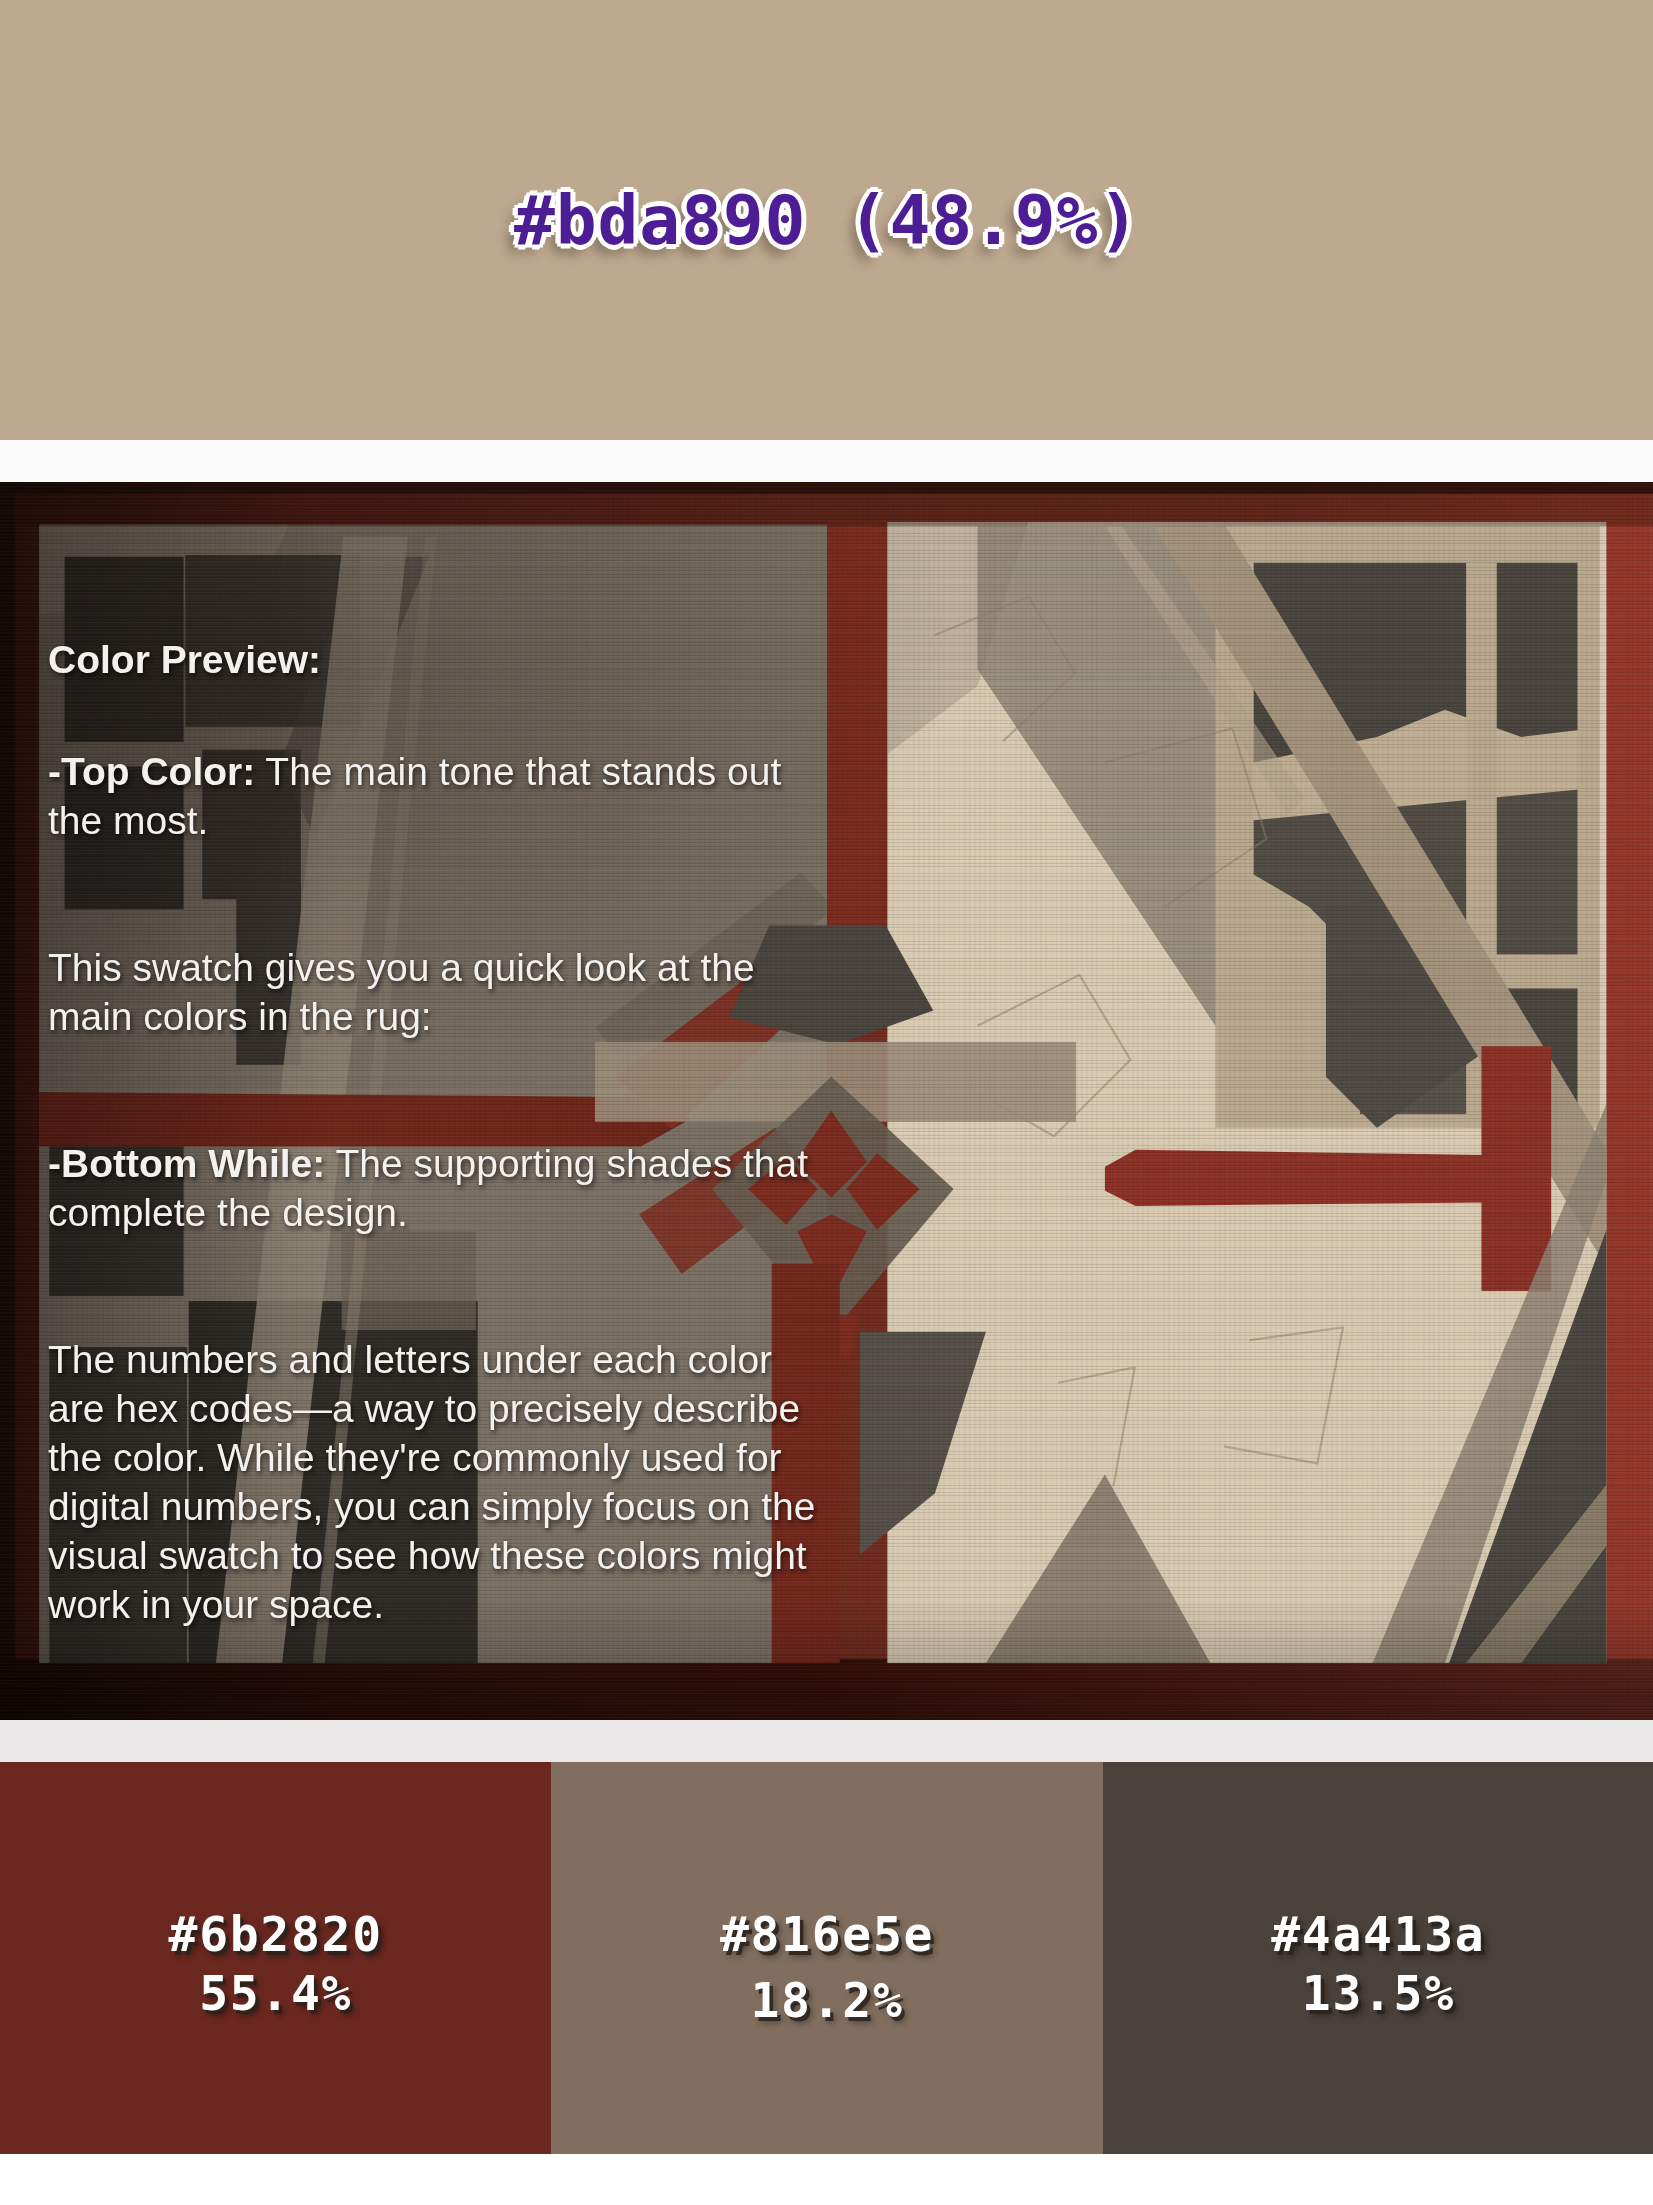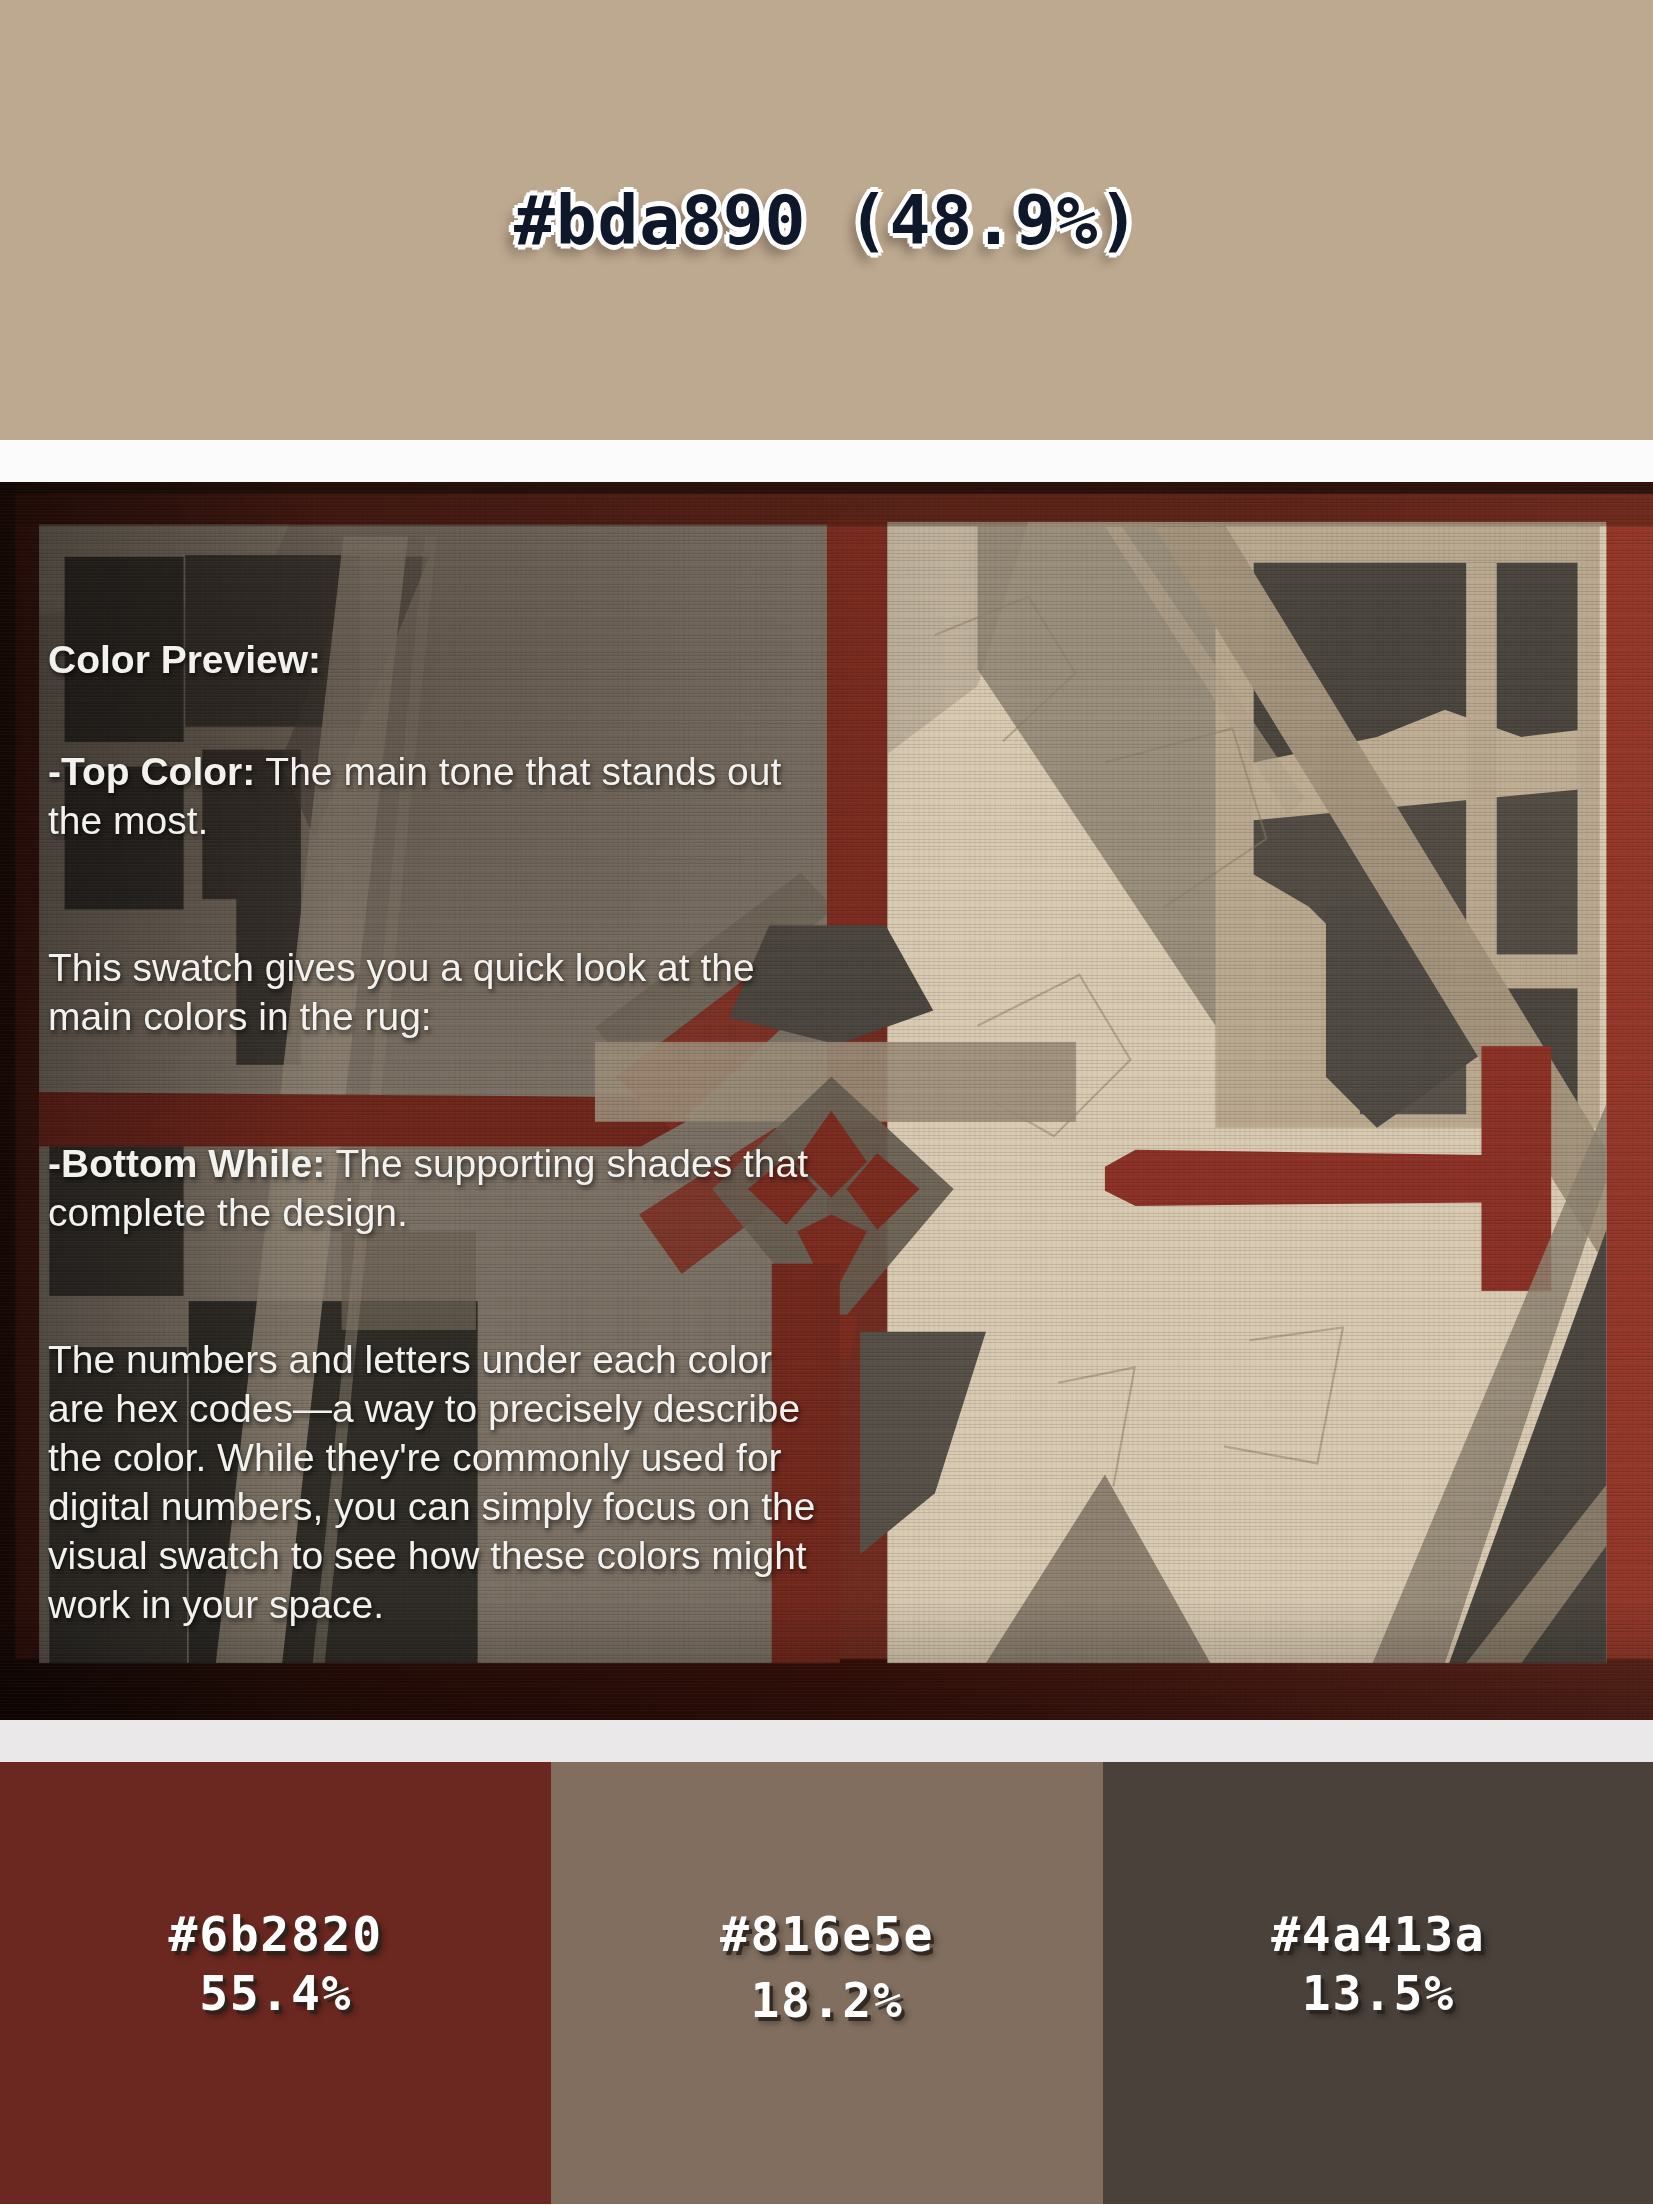--- a/index.html
+++ b/index.html
@@ -10,21 +10,21 @@
   }
   #page{width:1654px;height:2205px;display:flex;flex-direction:column;}
 
   
   .top-swatch{
     height:440px;display:flex;align-items:center;justify-content:center;
   }
   .hero-title{
     font-family:"DejaVu Sans Mono", monospace;
     font-weight:bold;font-size:68px;letter-spacing:0.8px;
-    color:#0f172a;
+    color:#4c1d95;
     text-shadow:
       -3.4px -3.4px 0 #fff, 3.4px -3.4px 0 #fff, -3.4px 3.4px 0 #fff, 3.4px 3.4px 0 #fff,
       -5.1px 0 0 #fff, 5.1px 0 0 #fff, 0 -5.1px 0 #fff, 0 5.1px 0 #fff,
       -7.6px 8.5px 12px rgba(40,28,18,.45);
   }
 
   
   .strip{width:100%;}
   .strip-top{height:42px;}
   .strip-bottom{height:42px;}
@@ -47,21 +47,21 @@
     position:absolute;left:48px;top:104px;width:1113px;
     color:#f3f1ed;font-size:39px;line-height:49px;font-weight:400;
     text-shadow:1.7px 2.5px 5.1px rgba(0,0,0,.6), 0 0 1.7px rgba(0,0,0,.35);
     white-space:pre-line;
   }
   .overlay-copy p{margin:0 0 49px 0;}
   .overlay-copy p.tight{margin-bottom:14px;}
   .overlay-copy .lead{font-weight:700;}
 
   
-  .swatch-row{height:442px;display:flex;}
+  .swatch-row{height:392px;display:flex;}
   .swatch{
     flex:1 1 0;display:flex;flex-direction:column;align-items:center;
     padding-top:143px;box-sizing:border-box;
   }
   .swatch .hex,.swatch .pct{
     font-family:"DejaVu Sans Mono", monospace;font-weight:bold;
     font-size:48px;line-height:59px;color:#ffffff;letter-spacing:1.7px;
     text-shadow:3.4px 4.2px 0 rgba(42,34,28,.85), 5.1px 6px 6.8px rgba(0,0,0,.35);
   }
 </style>

